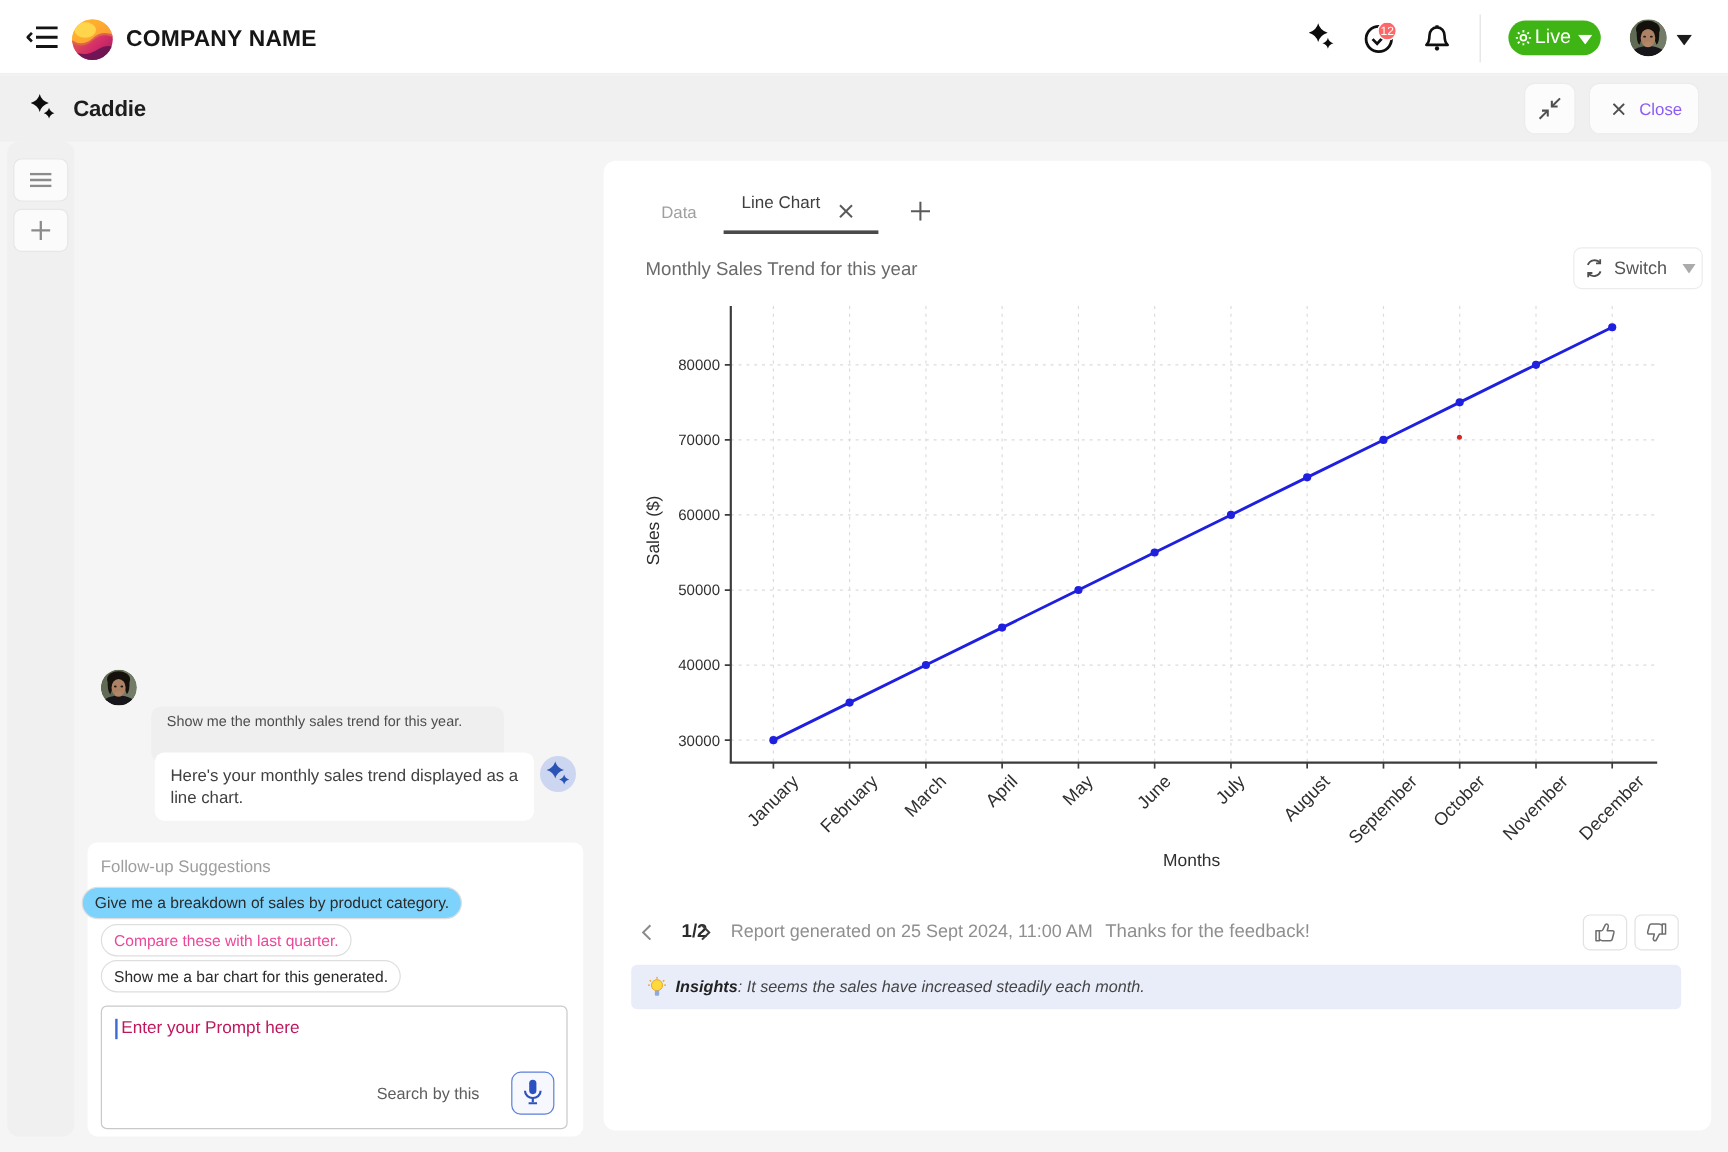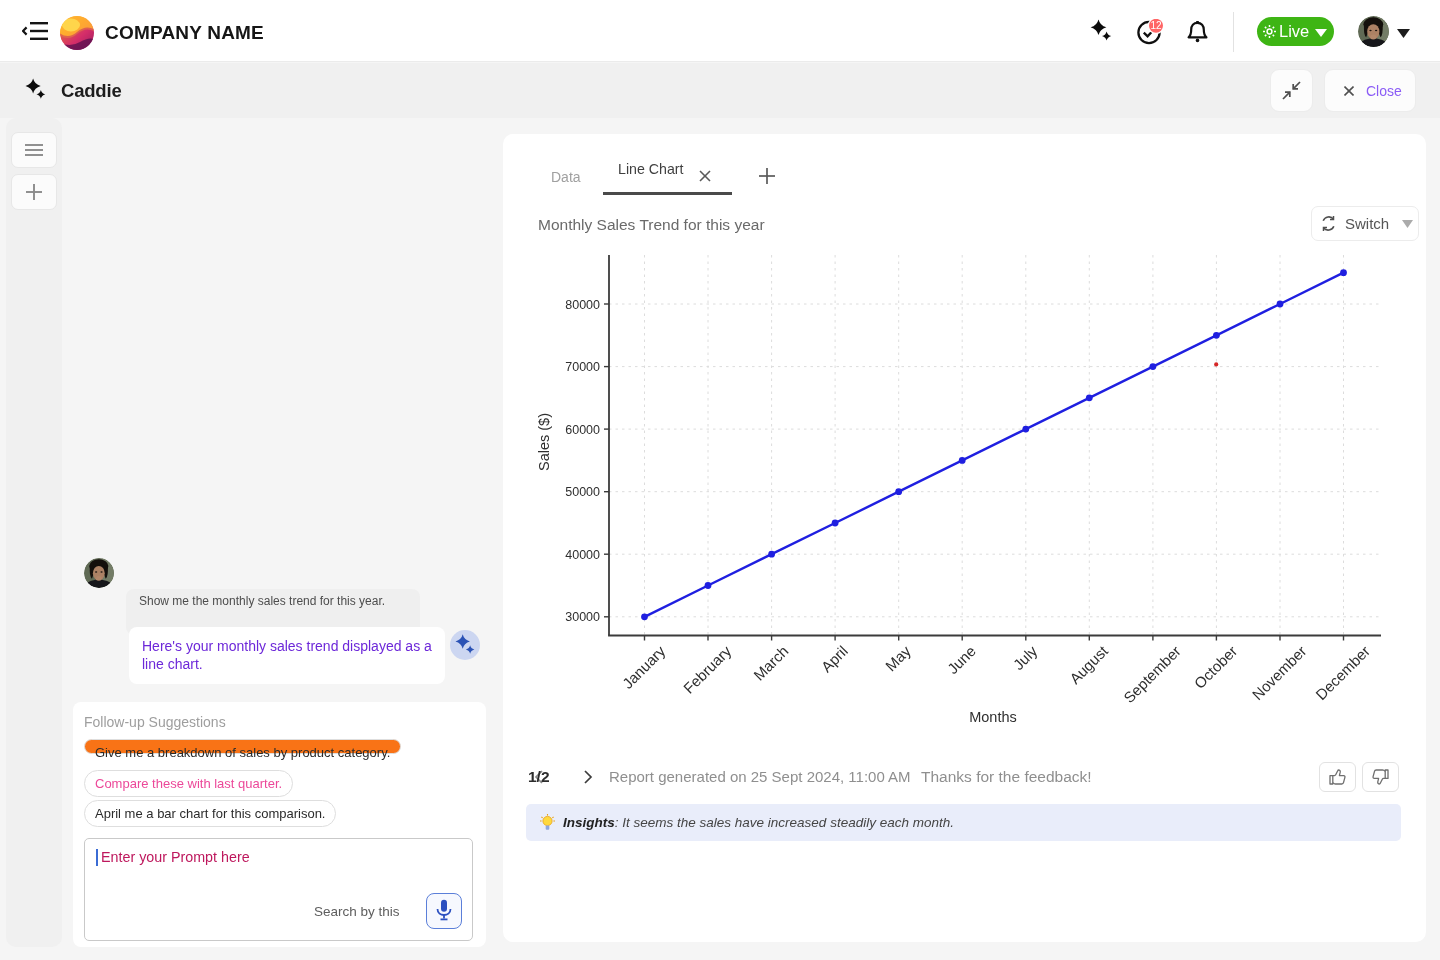--- a/index.html
+++ b/index.html
@@ -163,32 +163,32 @@
 <path d="M25.4 8 Q26 20 23.2 22 L21.2 17 L21.6 9 Z" fill="#14100c"></path>
 <ellipse cx="15.8" cy="16.2" rx="6.3" ry="7.8" fill="#ac8164"></ellipse>
 <ellipse cx="15.8" cy="22.5" rx="3.2" ry="3.4" fill="#b2876a"></ellipse>
 <ellipse cx="12.9" cy="15" rx="1.2" ry="0.8" fill="#1f1712"></ellipse>
 <ellipse cx="18.7" cy="15" rx="1.2" ry="0.8" fill="#1f1712"></ellipse>
 <path d="M9.5 12 Q9.5 7.5 15.8 7.7 Q22 7.5 22.2 12.5 Q23.5 8.5 21 5.8 Q18.5 4.2 15.8 4.2 Q13 4.2 10.6 5.8 Q8.2 8.5 9.5 12 Z" fill="#14100c"></path>
 <path d="M0 32 L1.5 27.5 Q7 23.8 12.5 23.2 Q15.8 25.2 19 23.2 Q24.5 23.8 30.5 27.5 L32 32 Z" fill="#17171b"></path>
 </g>
   </svg>
 <div class="abs" style="left:126px;top:589px;width:294px;height:46px;background:#efefef;border-radius:8px;padding:5px 13px;font-size:12px;line-height:15px;color:#4d4d4d">Show me the monthly sales trend for this year.</div>
-<div class="abs" style="left:129px;top:627px;width:316px;height:57px;background:#fff;border-radius:8px;padding:11px 13px;font-size:14px;line-height:17.5px;color:#6d28d9">Here's your monthly sales trend displayed as a line chart.</div>
+<div class="abs" style="left:129px;top:627px;width:316px;height:57px;background:#fff;border-radius:8px;padding:11px 13px;font-size:14px;line-height:17.5px;color:#404040">Here's your monthly sales trend displayed as a line chart.</div>
 <div class="abs" style="left:450px;top:630px;width:30px;height:30px;border-radius:50%;background:#ccd6f1"></div>
 <svg style="position:absolute;left:454px;top:634px" width="22" height="22" viewBox="0 0 24 24">
 <path fill="#2b52b5" d="M9.5 0.4 Q10.9 6.3 17.4 8.25 Q10.9 10.2 9.5 16.1 Q8.1 10.2 1.6 8.25 Q8.1 6.3 9.5 0.4 Z"></path>
 <path fill="#2b52b5" d="M17.6 12.4 Q18.4 15.9 22.2 17 Q18.4 18.1 17.6 21.6 Q16.8 18.1 13 17 Q16.8 15.9 17.6 12.4 Z"></path>
 </svg>
 
 <div class="abs" style="left:73px;top:702px;width:413px;height:245px;background:#fff;border-radius:8px"></div>
 <div class="abs" style="left:84px;top:714px;font-size:14px;color:#9e9e9e">Follow-up Suggestions</div>
-<div class="abs" style="left:84px;top:739px;height:15px;border:1px solid #dedede;border-radius:13.5px;background:#f97316;font-size:13px;color:#2b2b2b;line-height:25px;padding:0 10px;white-space:nowrap;display:inline-block">Give me a breakdown of sales by product category.</div>
+<div class="abs" style="left:68px;top:739px;height:27px;border:1px solid #dedede;border-radius:13.5px;background:#7dd3fc;font-size:13px;color:#2b2b2b;line-height:25px;padding:0 10px;white-space:nowrap;display:inline-block">Give me a breakdown of sales by product category.</div>
 <div class="abs" style="left:84px;top:770px;height:27px;border:1px solid #dedede;border-radius:13.5px;background:#fff;font-size:13px;color:#ec4899;line-height:25px;padding:0 10px;white-space:nowrap;display:inline-block">Compare these with last quarter.</div>
-<div class="abs" style="left:84px;top:800px;height:27px;border:1px solid #dedede;border-radius:13.5px;background:#fff;font-size:13px;color:#2b2b2b;line-height:25px;padding:0 10px;white-space:nowrap;display:inline-block">April me a bar chart for this comparison.</div>
+<div class="abs" style="left:84px;top:800px;height:27px;border:1px solid #dedede;border-radius:13.5px;background:#fff;font-size:13px;color:#2b2b2b;line-height:25px;padding:0 10px;white-space:nowrap;display:inline-block">Show me a bar chart for this generated.</div>
 <div class="abs" style="left:84px;top:838px;width:389px;height:103px;border:1px solid #c9c9c9;border-radius:5px;background:#fff"></div>
 <div class="abs" style="left:96px;top:849px;width:2px;height:17px;background:#3b6cd4"></div>
 <div class="abs" style="left:101px;top:849px;font-size:14.3px;color:#be185d">Enter your Prompt here</div>
 <div class="abs" style="left:314px;top:904px;font-size:13.5px;color:#5d5d5d">Search by this</div>
 <div class="abs" style="left:426px;top:893px;width:36px;height:36px;border:1.5px solid #5b7fd9;border-radius:8px;background:#f6f8fe"></div>
 <svg class="abs" style="left:436px;top:899px" width="16" height="22" viewBox="0 0 16 22">
   <rect x="5" y="0.8" width="6" height="12" rx="3" fill="#2c50c0"></rect>
   <path d="M1.5 10 C1.5 18 14.5 18 14.5 10" fill="none" stroke="#2c50c0" stroke-width="1.8"></path>
   <line x1="8" y1="16" x2="8" y2="19.5" stroke="#2c50c0" stroke-width="1.8"></line>
   <line x1="4.5" y1="20.4" x2="11.5" y2="20.4" stroke="#2c50c0" stroke-width="1.8"></line>
@@ -298,21 +298,21 @@
 <circle cx="1216.4" cy="335.3" r="3.4" fill="#1f1fe0"></circle>
 <circle cx="1280.0" cy="304.0" r="3.4" fill="#1f1fe0"></circle>
 <circle cx="1343.5" cy="272.7" r="3.4" fill="#1f1fe0"></circle>
 <circle cx="1216.2" cy="364.4" r="2.1" fill="#d62727"></circle>
 </g>
   </svg>
 
 <svg class="abs" style="left:534px;top:770px" width="9" height="14" viewBox="0 0 9 14">
     <path d="M8 1 L2 7 L8 13" fill="none" stroke="#8a8a8a" stroke-width="1.7"></path>
   </svg>
-<div class="abs" style="left:528px;top:768px;font-size:15.5px;font-weight:700;color:#2c2c2c">1/2</div>
+<div class="abs" style="left:568px;top:768px;font-size:15.5px;font-weight:700;color:#2c2c2c">1/2</div>
 <svg class="abs" style="left:584px;top:770px" width="9" height="14" viewBox="0 0 9 14">
     <path d="M1 1 L7 7 L1 13" fill="none" stroke="#3c3c3c" stroke-width="1.7"></path>
   </svg>
 <div class="abs" style="left:609px;top:768px;font-size:15px;color:#8f8f8f">Report generated on 25 Sept 2024, 11:00 AM</div>
 <div class="abs" style="left:921px;top:768px;font-size:15.5px;color:#8f8f8f">Thanks for the feedback!</div>
 <div class="abs" style="left:1319px;top:762px;width:37px;height:30px;border:1px solid #e2e2e2;border-radius:6px;background:#fff"></div>
 <div class="abs" style="left:1362px;top:762px;width:37px;height:30px;border:1px solid #e2e2e2;border-radius:6px;background:#fff"></div>
 <svg class="abs" style="left:1329px;top:769px" width="17" height="16" viewBox="0 0 17 16">
  <path d="M1 6.6 L3.8 6.6 L3.8 15 L1 15 Z" fill="none" stroke="#6f6f6f" stroke-width="1.3" stroke-linejoin="round"></path>
  <path d="M3.8 13.8 L5.3 14.7 Q5.8 15 6.4 15 L12.8 15 Q14.2 15 14.5 13.7 L15.9 8.3 Q16.2 6.7 14.7 6.6 L10.4 6.6 L11.2 3.2 Q11.5 1.6 10.3 1.1 Q9.1 0.7 8.6 2 L6.7 5.8 Q6.3 6.6 5.5 6.6 L3.8 6.6" fill="none" stroke="#6f6f6f" stroke-width="1.3" stroke-linejoin="round"></path>

